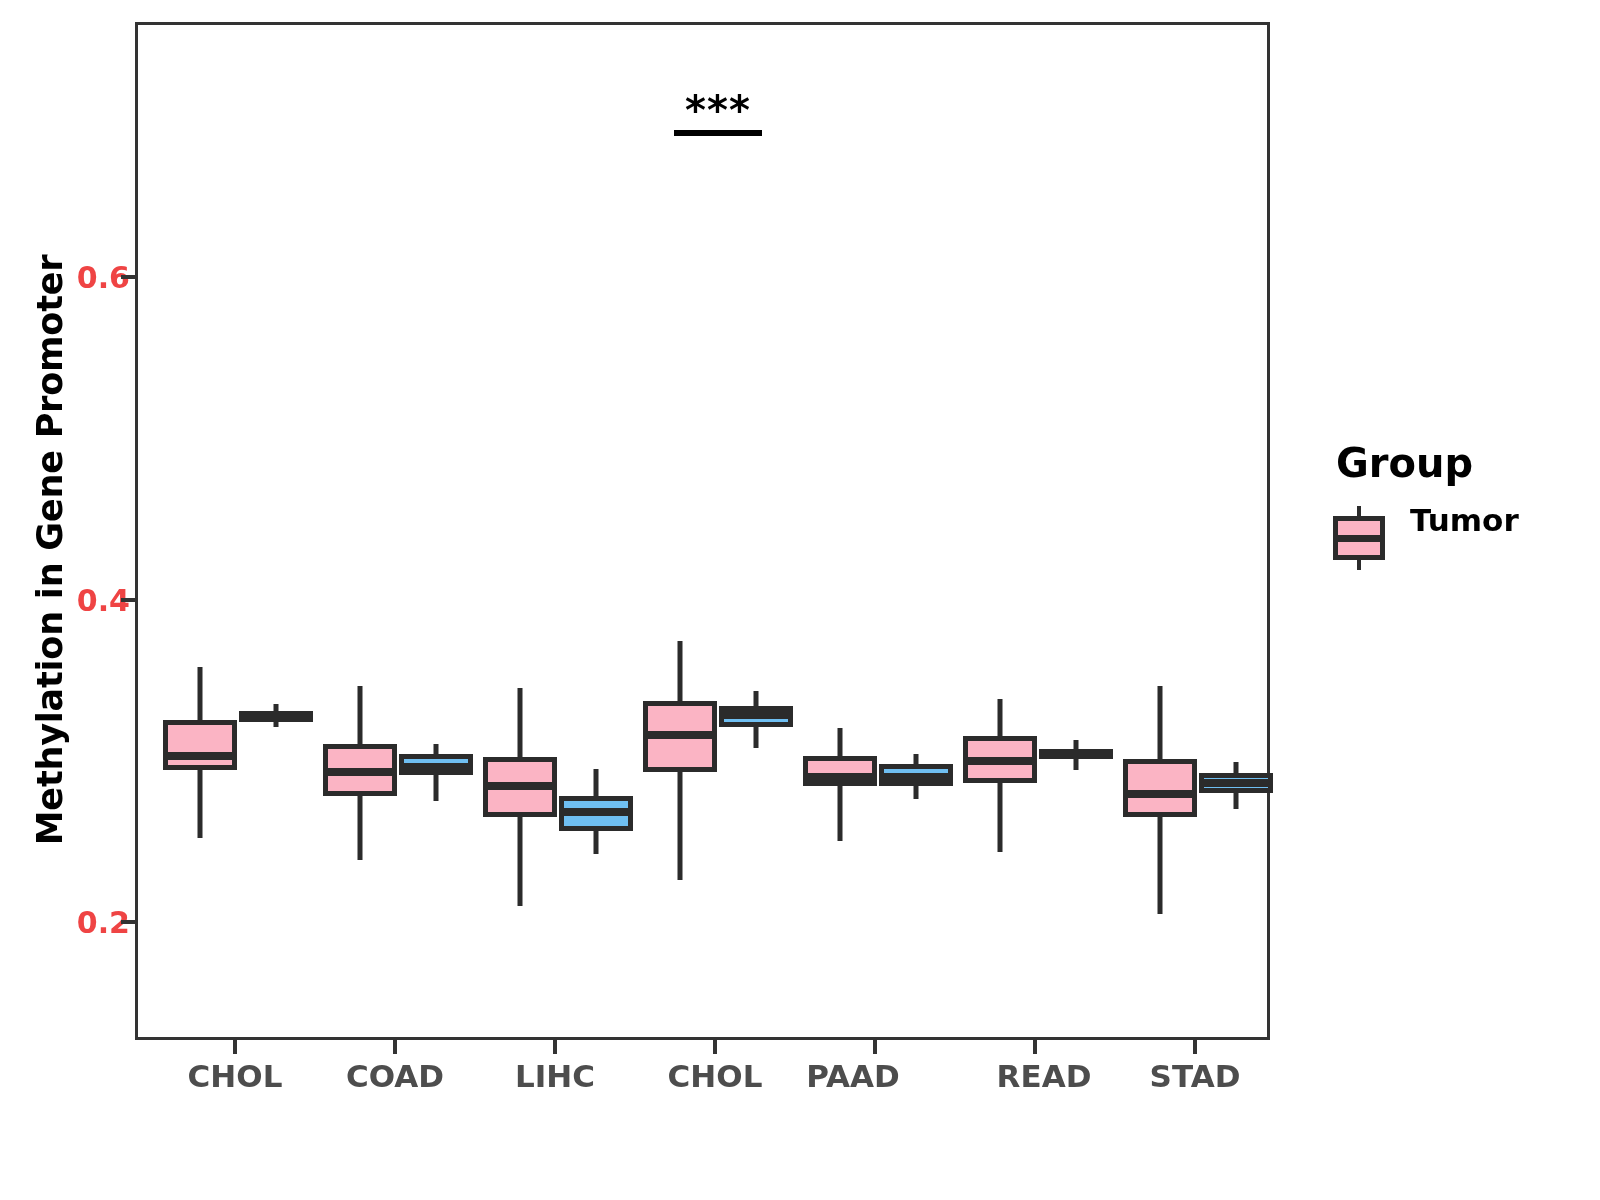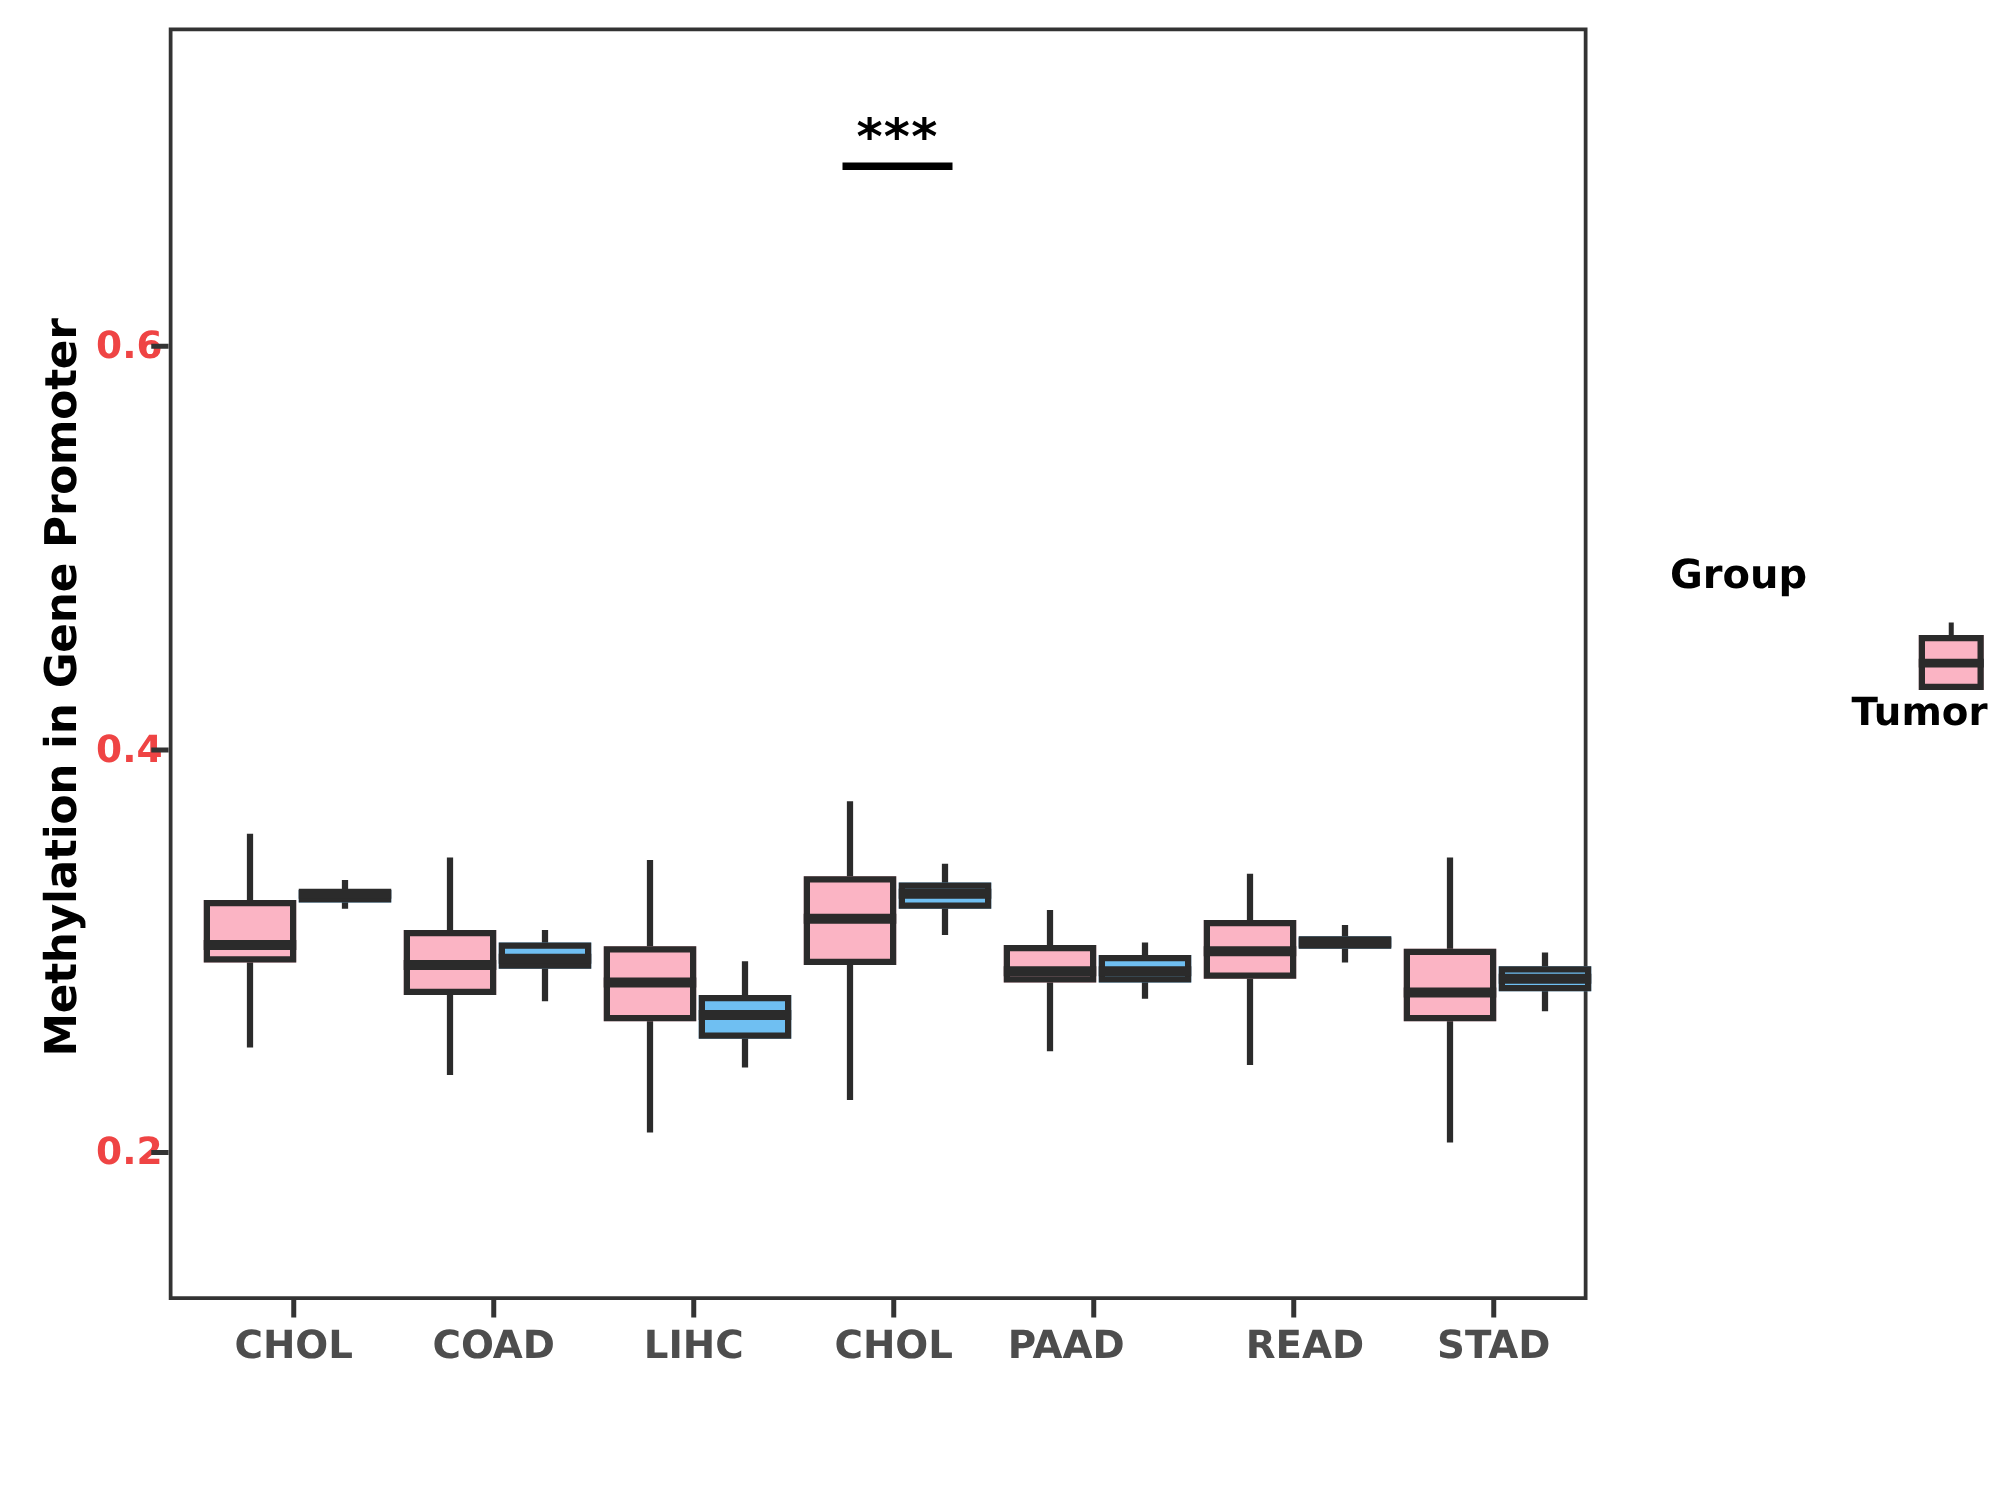--- a/index.html
+++ b/index.html
@@ -127,31 +127,30 @@
   }
 
   
   #legend {
     position: absolute;
     left: 1330px;
     top: 440px;
     width: 260px;
   }
   #legend-title {
-    font-size: 32px;
+    font-size: 40px;
     font-weight: bold;
     color: #000000;
     margin-left: 6px;
     margin-bottom: 16px;
   }
   .legend-row {
     display: flex;
-    align-items: flex-end;
+    align-items: flex-start;
     height: 72px;
-    flex-direction: column;
   }
   .legend-key {
     position: relative;
     width: 58px;
     height: 72px;
     flex: 0 0 58px;
   }
   .legend-key .lk-whisker {
     position: absolute;
     left: 50%;

